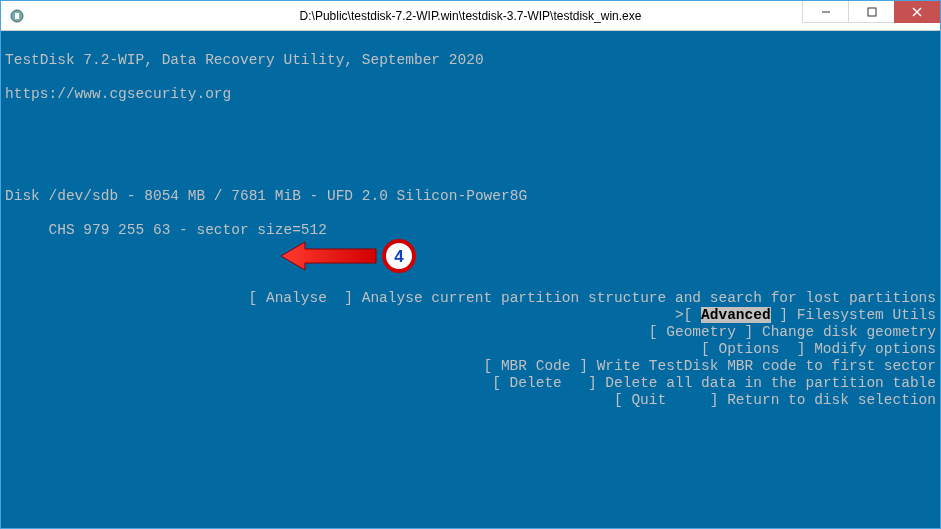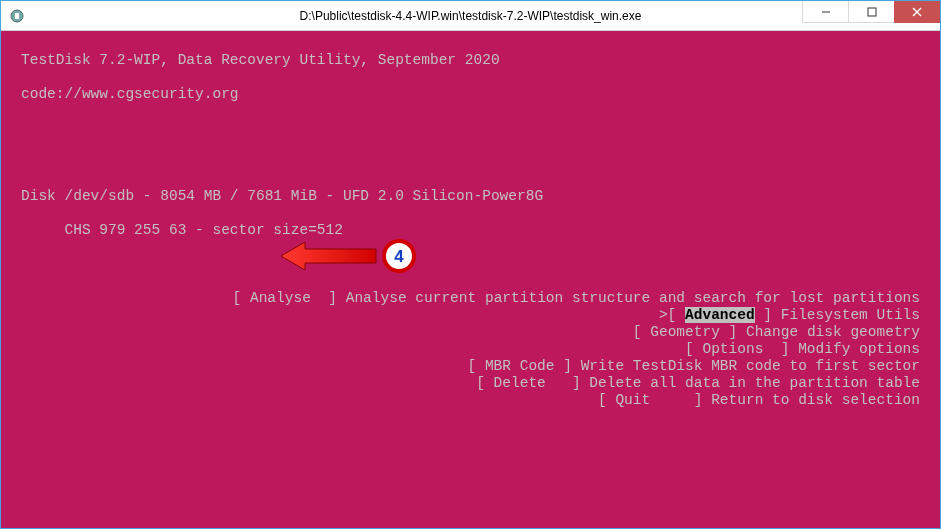--- a/index.html
+++ b/index.html
@@ -52,26 +52,26 @@
     background: #fff;
     border-left: 1px solid #d9d9d9;
     border-bottom: 1px solid #d9d9d9;
   }
   .win-btn.close {
     background: #c75050;
     color: #fff;
     border: none;
   }
   .console {
-    background: #be185d;
+    background: #0369a1;
     color: #c0c0c0;
     font-family: Consolas, "Courier New", monospace;
     font-size: 14.5px;
     line-height: 17px;
-    padding: 4px 20px;
+    padding: 4px 4px;
     height: calc(100% - 30px);
     white-space: pre;
     position: relative;
   }
   .menu-item-selected .label {
     background: #c0c0c0;
     color: #000;
     font-weight: bold;
   }
   .menu-row { white-space: pre; text-align: right; }
@@ -85,21 +85,21 @@
 </head>
 <body>
 
 <div class="titlebar">
   <span class="titlebar-icon">
     <svg width="16" height="16" viewBox="0 0 16 16">
       <circle cx="8" cy="8" r="6" fill="#7aa" stroke="#466" stroke-width="1"></circle>
       <rect x="6" y="5" width="4" height="6" fill="#fff"></rect>
     </svg>
   </span>
-  <span class="titlebar-title">D:\Public\testdisk-4.4-WIP.win\testdisk-7.2-WIP\testdisk_win.exe</span>
+  <span class="titlebar-title">D:\Public\testdisk-7.2-WIP.win\testdisk-3.7-WIP\testdisk_win.exe</span>
   <div class="win-buttons">
     <div class="win-btn">
       <svg width="10" height="10">
           <line x1="1" y1="5" x2="9" y2="5" stroke="#333" stroke-width="1"></line>
         </svg>
     </div>
     <div class="win-btn">
       <svg width="10" height="10">
           <rect x="1" y="1" width="8" height="8" fill="none" stroke="#333" stroke-width="1"></rect>
         </svg>
@@ -108,21 +108,21 @@
       <svg width="10" height="10">
         <line x1="1" y1="1" x2="9" y2="9" stroke="#fff" stroke-width="1.5"></line>
         <line x1="9" y1="1" x2="1" y2="9" stroke="#fff" stroke-width="1.5"></line>
       </svg>
     </div>
   </div>
 </div>
 
 <div class="console">
 <div>TestDisk 7.2-WIP, Data Recovery Utility, September 2020</div>
-<div>code://www.cgsecurity.org</div>
+<div>https://www.cgsecurity.org</div>
 <div> </div>
 <div> </div>
 <div>Disk /dev/sdb - 8054 MB / 7681 MiB - UFD 2.0 Silicon-Power8G</div>
 <div>     CHS 979 255 63 - sector size=512</div>
 <div> </div>
 <div id="menu-container"><div class="menu-row"><span> [ </span><span class="label">Analyse </span><span> ] </span><span>Analyse current partition structure and search for lost partitions</span></div><div class="menu-row menu-item-selected"><span>&gt;[ </span><span class="label">Advanced</span><span> ] </span><span>Filesystem Utils</span></div><div class="menu-row"><span> [ </span><span class="label">Geometry</span><span> ] </span><span>Change disk geometry</span></div><div class="menu-row"><span> [ </span><span class="label">Options </span><span> ] </span><span>Modify options</span></div><div class="menu-row"><span> [ </span><span class="label">MBR Code</span><span> ] </span><span>Write TestDisk MBR code to first sector</span></div><div class="menu-row"><span> [ </span><span class="label">Delete  </span><span> ] </span><span>Delete all data in the partition table</span></div><div class="menu-row"><span> [ </span><span class="label">Quit    </span><span> ] </span><span>Return to disk selection</span></div></div>
 <div> </div>
 <div> </div>
 <div> </div>
 

